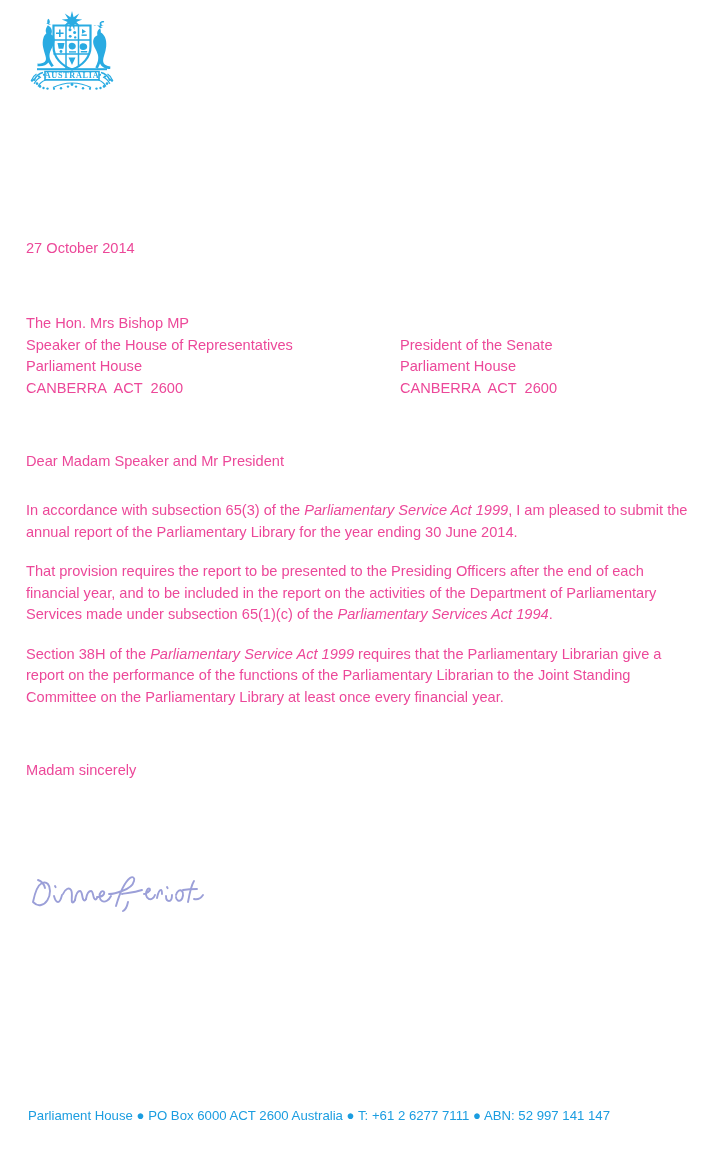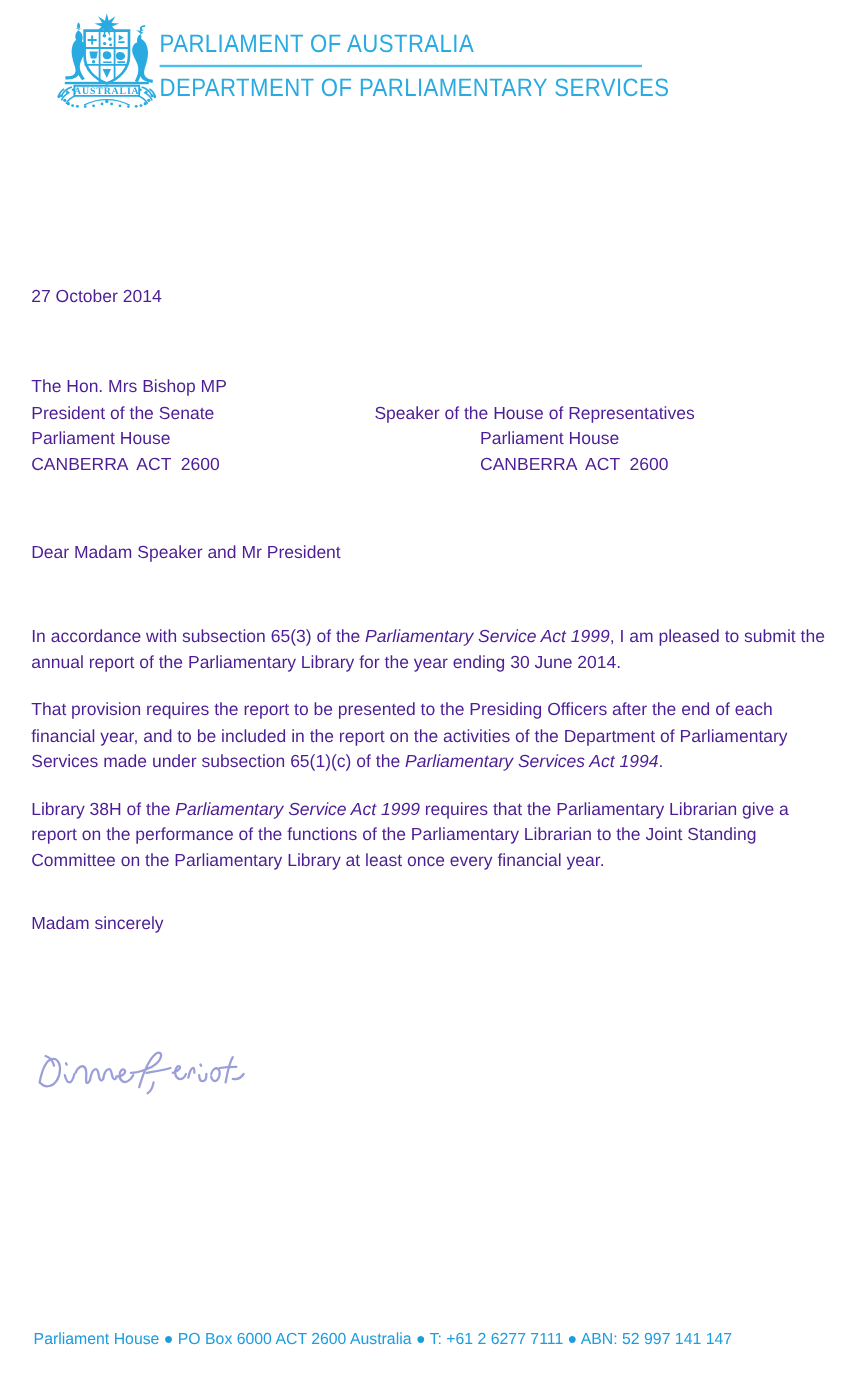--- a/index.html
+++ b/index.html
@@ -21,21 +21,21 @@
   
   #letterhead {
     position: absolute;
     left: 0;
     top: 0;
     width: 715px;
     height: 110px;
   }
   #crest {
     position: absolute;
-    left: 40px;
+    left: 23px;
     top: 8px;
     width: 98px;
     height: 82px;
   }
   #crest svg { display: block; width: 98px; height: 82px; }
 
   #masthead {
     position: absolute;
     left: 133px;
     top: 24px;
@@ -53,21 +53,21 @@
   }
   #mast-rule {
     width: 402px;
     height: 2px;
     background: #4FBDEA;
     margin: 4px 0 5px 0;
   }
 
   
   .doc-text {
-    color: #4c1d95;
+    color: #ec4899;
     font-family: "Liberation Sans", sans-serif;
     font-size: 14.6px;
     line-height: 21.5px;
   }
 
   #date-line {
     position: absolute;
     left: 26px;
     top: 238px;
   }
@@ -97,21 +97,21 @@
     position: absolute;
     left: 26px;
     top: 486px;
     font-weight: bold;
     font-size: 14.8px;
   }
 
   #body-copy {
     position: absolute;
     left: 26px;
-    top: 521px;
+    top: 500px;
     width: 663px;
   }
   #body-copy p {
     margin: 0 0 18px 0;
   }
   #body-copy p:last-child { margin-bottom: 0; }
   .act { font-style: italic; }
 
   #closing {
     position: absolute;
@@ -256,36 +256,31 @@
           <circle cx="53.0" cy="78.6" r="1.2"></circle>
           <circle cx="38.0" cy="80.2" r="1.2"></circle>
           <circle cx="60.0" cy="80.2" r="1.2"></circle>
           <circle cx="31.0" cy="80.8" r="1.1"></circle>
           <circle cx="67.0" cy="80.8" r="1.1"></circle>
           <path d="M30 79.6 c6 -3.2 12 -4.6 19 -4.6 c7 0 13 1.4 19 4.6" fill="none" stroke="#29ABE2" stroke-width="1.2"></path>
         </g>
       </svg>
     </div>
 
-    <div id="masthead">
-      <div class="mast-line">PARLIAMENT OF AUSTRALIA</div>
-      <div id="mast-rule"></div>
-      <div class="mast-line">DEPARTMENT OF PARLIAMENTARY SERVICES</div>
-    </div>
   </div>
 
   <div id="date-line" class="doc-text">27 October 2014</div>
 
   <div id="addresses">
     <div class="addr-row">
       <div class="addr-col doc-text">The Hon. Mrs Bishop MP</div>
     </div>
     <div class="addr-row">
+      <div class="addr-col doc-text">Speaker of the House of Representatives</div>
       <div class="addr-col right doc-text">President of the Senate</div>
-      <div class="addr-col doc-text">Speaker of the House of Representatives</div>
     </div>
     <div class="addr-row">
       <div class="addr-col doc-text">Parliament House</div>
       <div class="addr-col right doc-text">Parliament House</div>
     </div>
     <div class="addr-row">
       <div class="addr-col doc-text addr-line">CANBERRA  ACT  2600</div>
       <div class="addr-col right doc-text addr-line">CANBERRA  ACT  2600</div>
     </div>
   </div>
@@ -294,21 +289,21 @@
 
 
   <div id="body-copy" class="doc-text">
     <p>
       <span>In accordance with subsection 65(3) of the </span><span class="act">Parliamentary Service Act 1999</span><span>, I am pleased to submit the annual report of the Parliamentary Library for the year ending 30 June 2014.</span>
     </p>
     <p>
       <span>That provision requires the report to be presented to the Presiding Officers after the end of each financial year, and to be included in the report on the activities of the Department of Parliamentary Services made under subsection 65(1)(c) of the </span><span class="act">Parliamentary Services Act 1994</span><span>.</span>
     </p>
     <p>
-      <span>Library 38H of the </span><span class="act">Parliamentary Service Act 1999</span><span> requires that the Parliamentary Librarian give a report on the performance of the functions of the Parliamentary Librarian to the Joint Standing Committee on the Parliamentary Library at least once every financial year.</span>
+      <span>Section 38H of the </span><span class="act">Parliamentary Service Act 1999</span><span> requires that the Parliamentary Librarian give a report on the performance of the functions of the Parliamentary Librarian to the Joint Standing Committee on the Parliamentary Library at least once every financial year.</span>
     </p>
   </div>
 
   <div id="closing" class="doc-text">Madam sincerely</div>
 
   <div id="signature">
     <svg viewBox="0 0 200 56" xmlns="http://www.w3.org/2000/svg" aria-hidden="true">
       <g fill="none" stroke="#9B9FD8" stroke-width="1.9" stroke-linecap="round" stroke-linejoin="round">
 
         <path d="M5 36 c2 -10 5 -17 9 -19 c5 -2 8 2 8 8 c0 7 -4 13 -9 14 c-3 1 -6 -1 -8 -3"></path>

